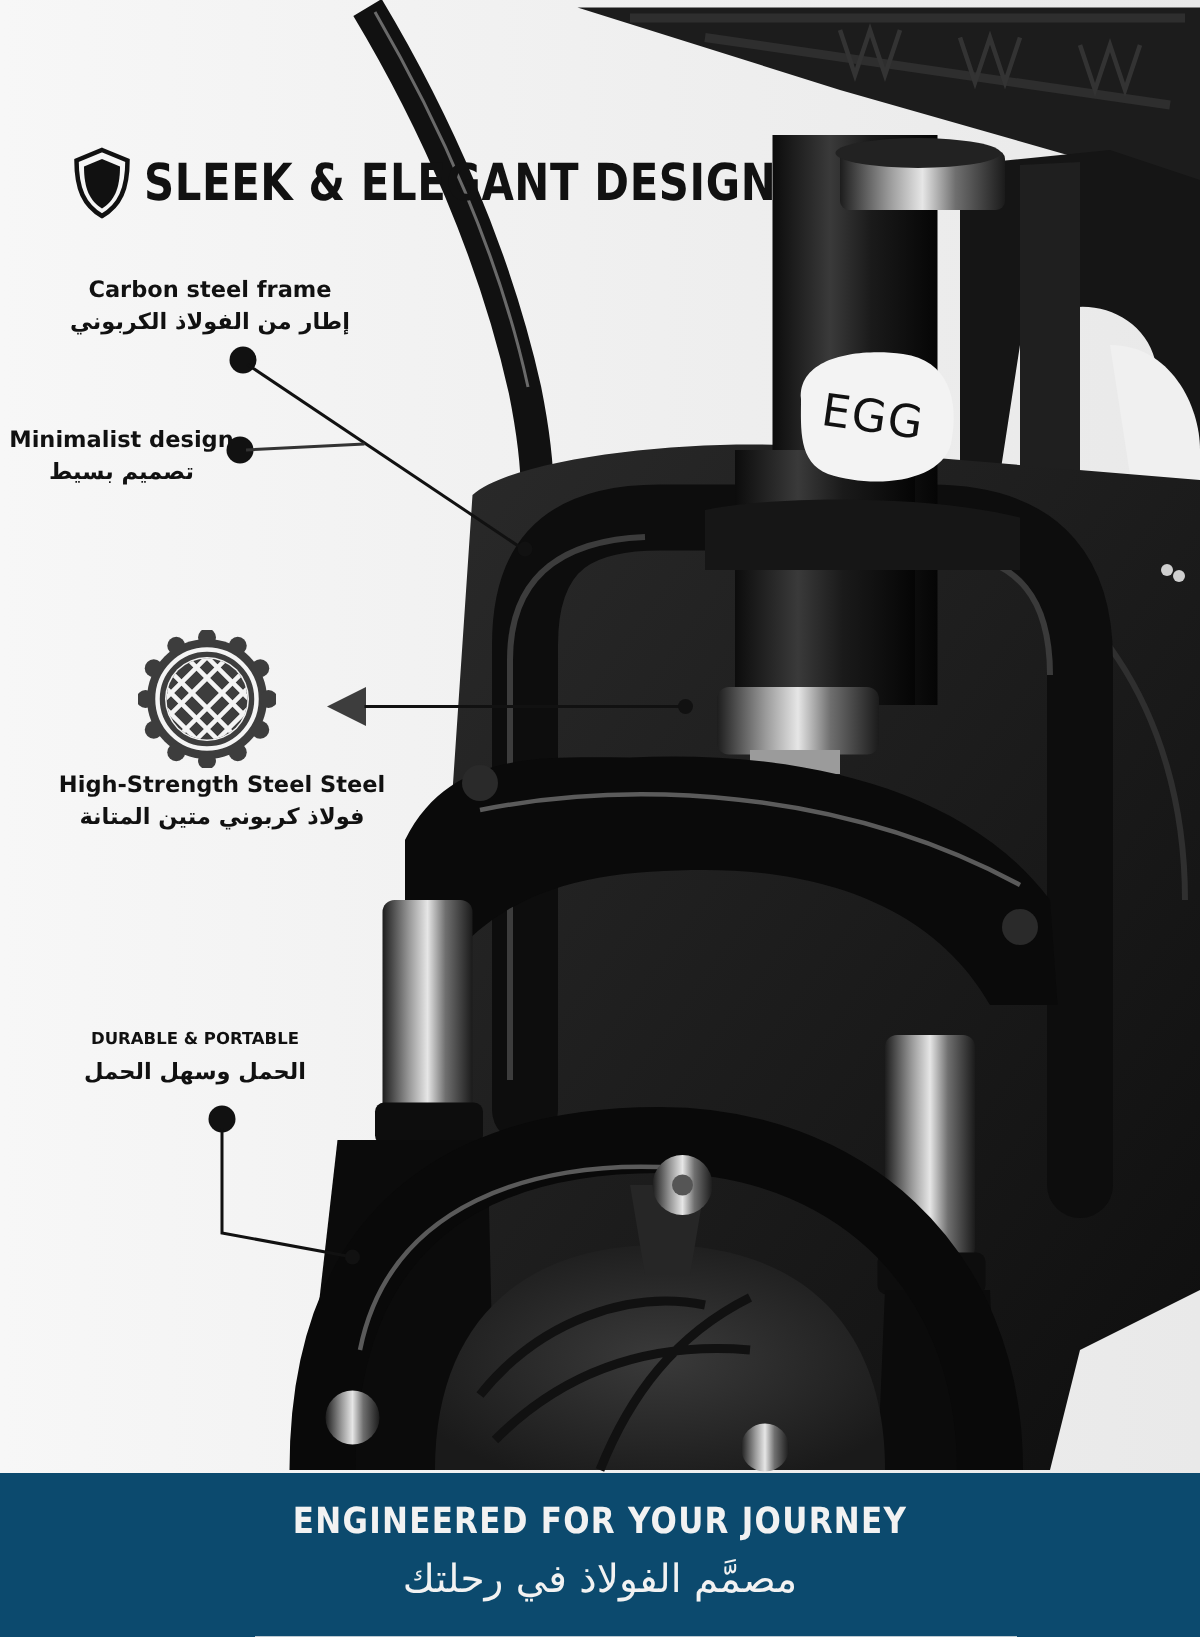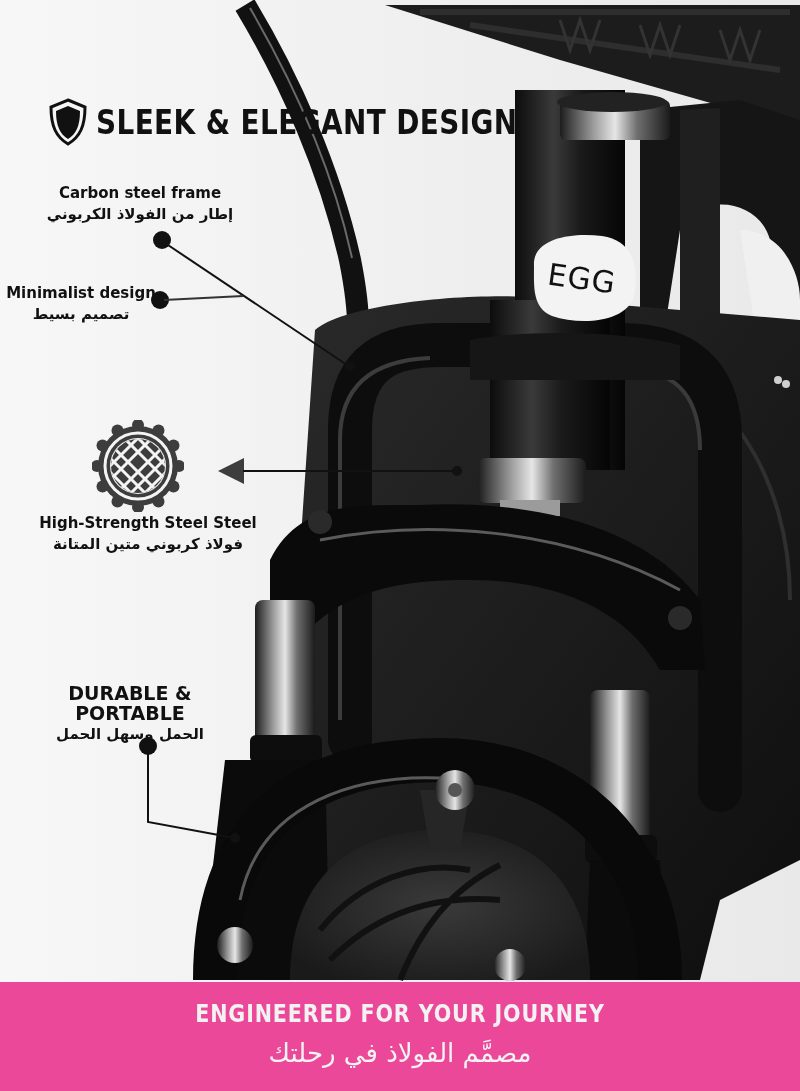--- a/index.html
+++ b/index.html
@@ -26,32 +26,32 @@
       color: #111; transform: scaleX(0.82); transform-origin: left center;
       white-space: nowrap;
     }
     .callout { position: absolute; z-index: 5; text-align: center; color: #111; }
     .callout .en { font-family: "DejaVu Sans", sans-serif; font-weight: bold; font-size: 15px; line-height: 20px; }
     .callout .ar { font-family: "DejaVu Sans", sans-serif; font-weight: bold; font-size: 15px; line-height: 22px; direction: rtl; }
     .callout.carbon { left: 40px; top: 183px; width: 200px; }
     .callout.minimal { left: 6px; top: 283px; width: 150px; }
     .callout.strength { left: 30px; top: 513px; width: 236px; }
     .callout.durable { left: 30px; top: 683px; width: 200px; }
-    .callout.durable .en { font-size: 19px; }
+    .callout.durable .en { font-size: 11px; }
     .emblem { position: absolute; left: 92px; top: 420px; width: 92px; height: 92px; z-index: 5; }
     .egg-label {
       position: absolute; left: 530px; top: 243px; width: 104px; height: 70px;
       z-index: 4; font-family: "DejaVu Sans", sans-serif; font-size: 30px; color: #111;
       display: flex; align-items: center; justify-content: center; transform: rotate(8deg);
       letter-spacing: 1px;
     }
     .overlay-svg { position: absolute; left: 0; top: 0; width: 800px; height: 982px; z-index: 6; pointer-events: none; }
     .footer {
       position: absolute; left: 0; top: 982px; width: 800px; height: 109px;
-      background: #ec4899; color: #f2f2f2; text-align: center;
+      background: #0c4a6e; color: #f2f2f2; text-align: center;
     }
     .footer .title {
       position: absolute; left: 0; right: 0; top: 18px;
       font-family: "DejaVu Sans", sans-serif; font-weight: bold; font-size: 24px;
       letter-spacing: 1px; transform: scaleX(0.86);
     }
     .footer .subtitle {
       position: absolute; left: 0; right: 0; top: 56px;
       font-family: "DejaVu Sans", sans-serif; font-size: 26px; direction: rtl;
     }

